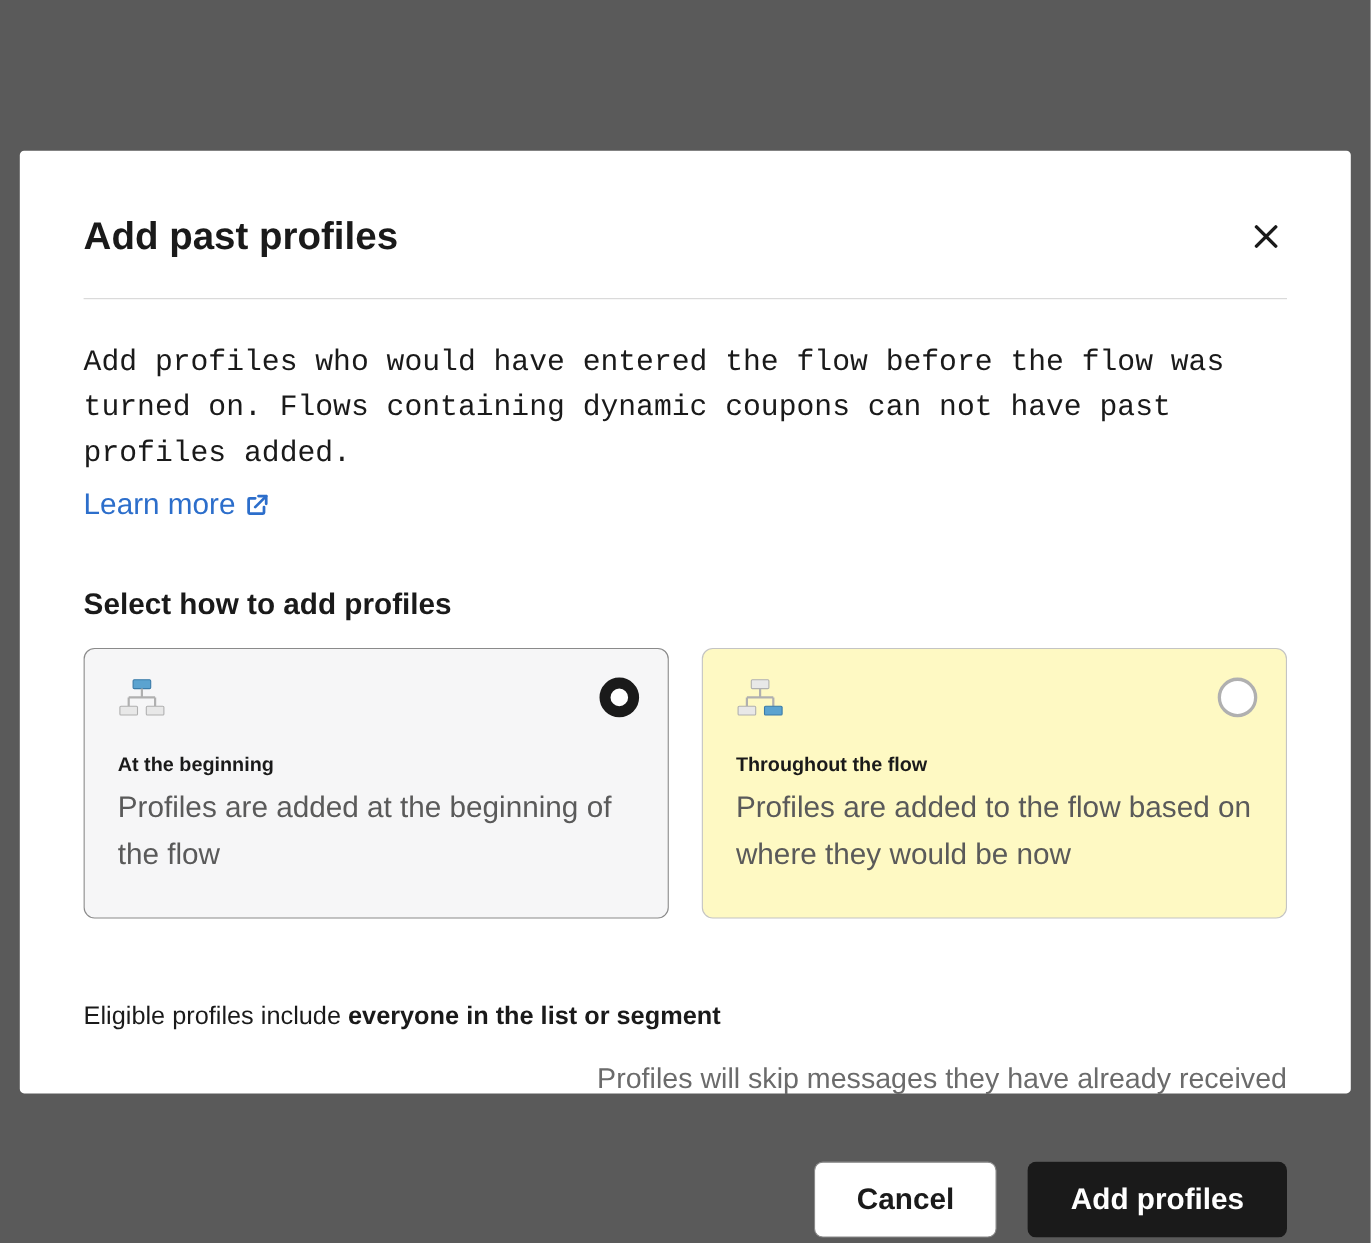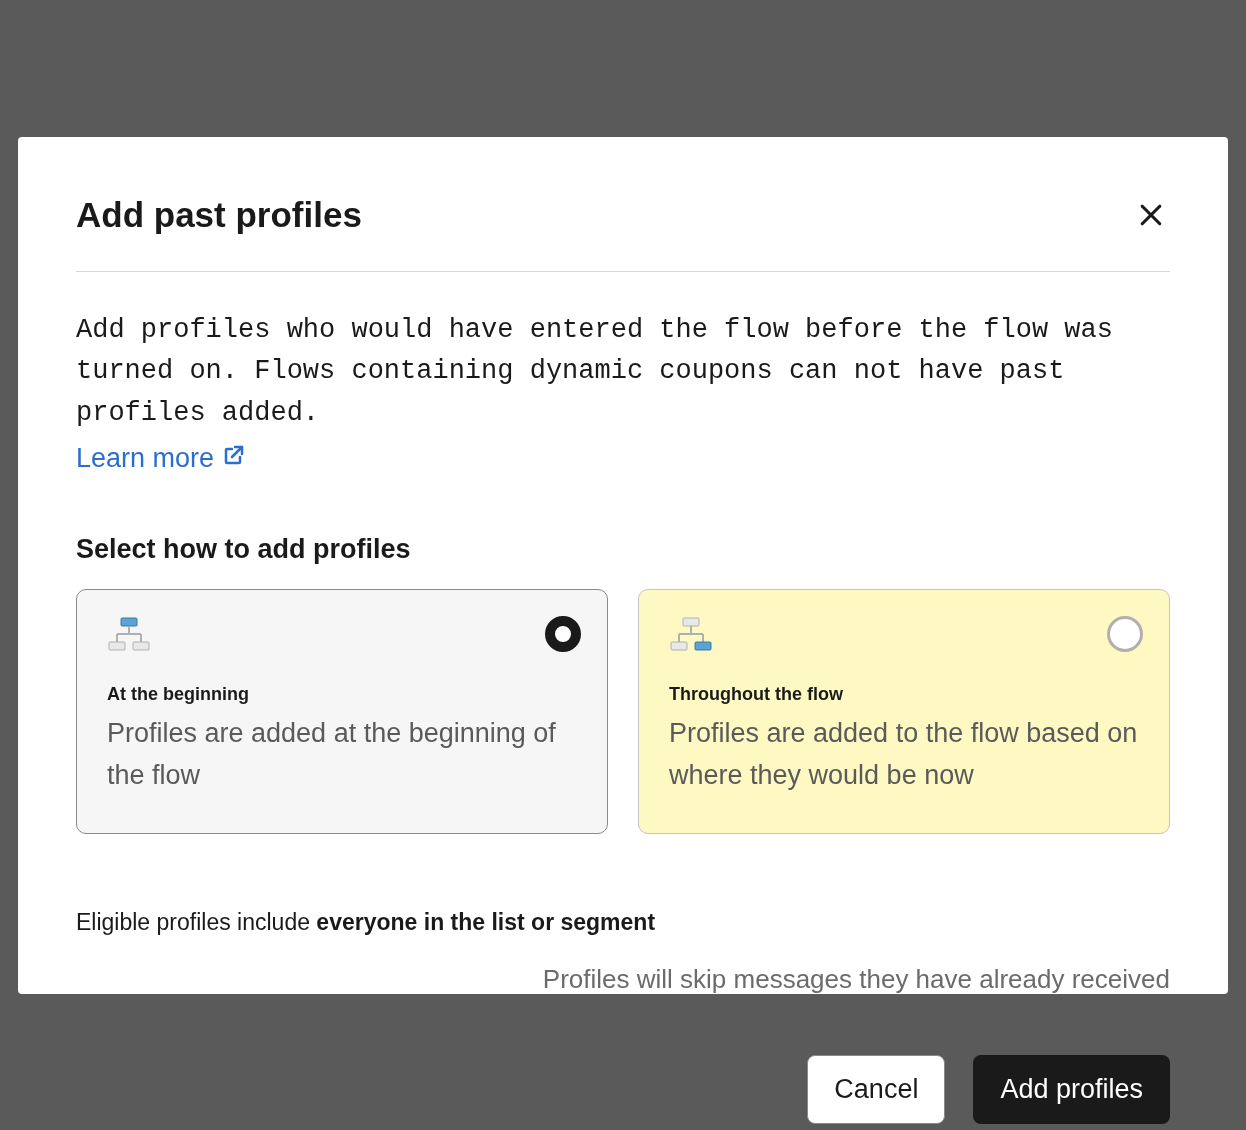--- a/index.html
+++ b/index.html
@@ -59,21 +59,21 @@
       line-height: 1.55;
       color: #1a1a1a;
       margin-bottom: 8px;
       font-family: Liberation Mono, monospace;
     }
     .learn-more-link {
       color: #2c6ecb;
       text-decoration: none;
       font-size: 27px;
       display: inline-flex;
-      align-items: flex-start;
+      align-items: center;
       gap: 8px;
     }
     .learn-more-link svg {
       width: 24px;
       height: 24px;
     }
     .section-title {
       font-size: 27px;
       font-weight: 600;
       color: #1a1a1a;
@@ -146,22 +146,22 @@
       text-align: right;
     }
     .modal-footer {
       display: flex;
       justify-content: flex-end;
       gap: 28px;
       margin-top: 60px;
     }
     .btn {
       font-size: 27px;
-      font-weight: 400;
-      padding: 18px 26px;
+      font-weight: 700;
+      padding: 18px 38px;
       border-radius: 8px;
       cursor: pointer;
       border: 1px solid transparent;
     }
     .btn-secondary {
       background: #ffffff;
       color: #1a1a1a;
       border: 1px solid #8a8a8a;
     }
     .btn-primary {

